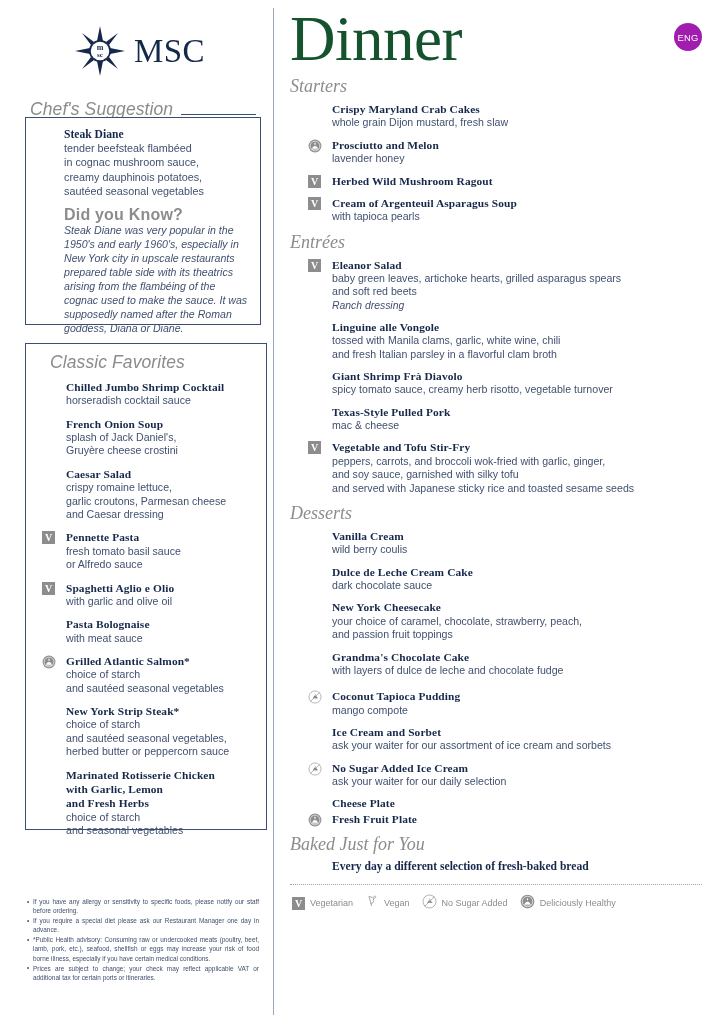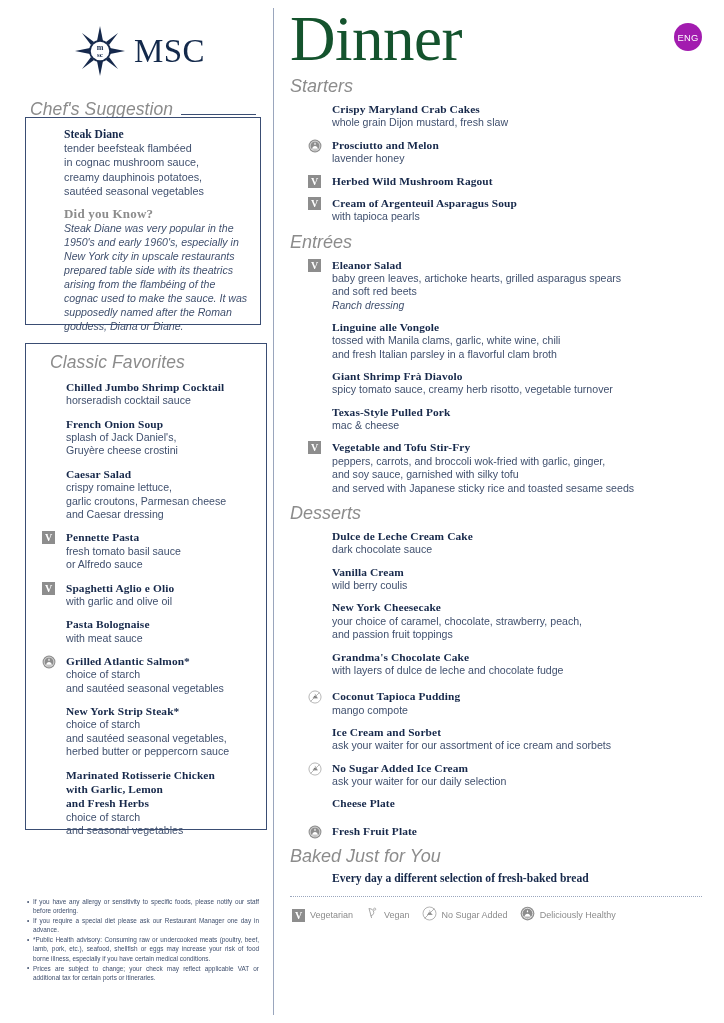--- a/index.html
+++ b/index.html
@@ -151,22 +151,22 @@
     font-size: 11.6px;
     color: #16284a;
   }
   .chef-item-desc {
     font-family: "Liberation Sans", sans-serif;
     font-size: 10.8px;
     color: #40506e;
     line-height: 1.33;
   }
   .didyouknow-t {
-    font-family: Liberation Serif, serif;
-    font-size: 13px;
+    font-family: Liberation Sans, sans-serif;
+    font-size: 16px;
     color: #8c8c8c;
     font-weight: 600;
     margin-top: 8px;
     letter-spacing: .2px;
   }
   .didyouknow-b {
     font-family: "Liberation Sans", sans-serif;
     font-style: italic;
     font-size: 10.6px;
     color: #40506e;
@@ -225,21 +225,21 @@
     font-family: "Liberation Sans", sans-serif;
     font-size: 9.4px;
     display: flex;
     align-items: center;
     justify-content: center;
     margin-top: 17px;
     margin-right: 4px;
     letter-spacing: .3px;
   }
   .rsection-head {
-    font-family: Liberation Sans, sans-serif;
+    font-family: Liberation Serif, serif;
     font-style: italic;
     font-size: 18px;
     color: #8c8c8c;
     margin: 4px 0 5px 2px;
   }
   .r-items { margin-left: 16px; }
   .baked-line {
     font-family: "Liberation Serif", serif;
     font-weight: bold;
     font-size: 11.6px;
@@ -444,26 +444,26 @@
           </div>
           <div class="item" style="padding-left: 28px; margin-bottom: 8px;">
             <div class="badge badge-veg">V</div>
             <div class="item-name">Vegetable and Tofu Stir-Fry</div>
             <div class="item-desc">peppers, carrots, and broccoli wok-fried with garlic, ginger,<br>and soy sauce, garnished with silky tofu<br>and served with Japanese sticky rice and toasted sesame seeds</div>
           </div>
         </div>
         <div class="rsection-head">Desserts</div>
         <div class="r-items">
           <div class="item" style="padding-left: 28px; margin-bottom: 8px;">
+            <div class="item-name">Vanilla Cream</div>
+            <div class="item-desc">wild berry coulis</div>
+          </div>
+          <div class="item" style="padding-left: 28px; margin-bottom: 8px;">
             <div class="item-name">Dulce de Leche Cream Cake</div>
             <div class="item-desc">dark chocolate sauce</div>
-          </div>
-          <div class="item" style="padding-left: 28px; margin-bottom: 8px;">
-            <div class="item-name">Vanilla Cream</div>
-            <div class="item-desc">wild berry coulis</div>
           </div>
           <div class="item" style="padding-left: 28px; margin-bottom: 8px;">
             <div class="item-name">New York Cheesecake</div>
             <div class="item-desc">your choice of caramel, chocolate, strawberry, peach,<br>and passion fruit toppings</div>
           </div>
           <div class="item" style="padding-left: 28px; margin-bottom: 12px;">
             <div class="item-name">Grandma's Chocolate Cake</div>
             <div class="item-desc">with layers of dulce de leche and chocolate fudge</div>
           </div>
           <div class="item" style="padding-left: 28px; margin-bottom: 8px;">
@@ -489,21 +489,21 @@
                 <circle cx="12" cy="12" r="10.4" fill="#fff" stroke="#9a9a9a" stroke-width="1.2"></circle>
                 <path d="M9 13.6h7" stroke="#6f6f6f" stroke-width="1.3" stroke-linecap="round"></path>
                 <path d="M9.4 13.4c0-2 1.3-3.4 3-3.4s3 1.4 3 3.4z" fill="#6f6f6f"></path>
                 <path d="M12.4 9.6c.8-.7.8-1.6 0-2.2" stroke="#6f6f6f" stroke-width="1.1" fill="none" stroke-linecap="round"></path>
                 <path d="M4.6 19.4L19.4 4.6" stroke="#9a9a9a" stroke-width="1.2" stroke-linecap="round"></path>
               </svg>
             </div>
             <div class="item-name">No Sugar Added Ice Cream</div>
             <div class="item-desc">ask your waiter for our daily selection</div>
           </div>
-          <div class="item" style="padding-left: 28px; margin-bottom: 13px;">
+          <div class="item" style="padding-left: 28px; margin-bottom: 1px;">
             <div class="item-name">Cheese Plate</div>
           </div>
           <div class="item" style="padding-left: 28px; margin-bottom: 8px;">
             <div class="badge badge-health">
               <svg width="14" height="14" viewBox="0 0 24 24">
                 <circle cx="12" cy="12" r="11" fill="#8d8d8d"></circle>
                 <circle cx="12" cy="12" r="8.4" fill="none" stroke="#fff" stroke-width="1.1"></circle>
                 <path d="M12 6.2c1.5 1.3 1.5 3.1 0 4.3-1.5-1.2-1.5-3 0-4.3z" fill="#fff"></path>
                 <path d="M7.2 16.8c.6-3 2.4-4.6 4.8-4.6s4.2 1.6 4.8 4.6z" fill="#fff"></path>
                 <path d="M6.6 17.6h10.8" stroke="#fff" stroke-width="1.1" stroke-linecap="round"></path>

